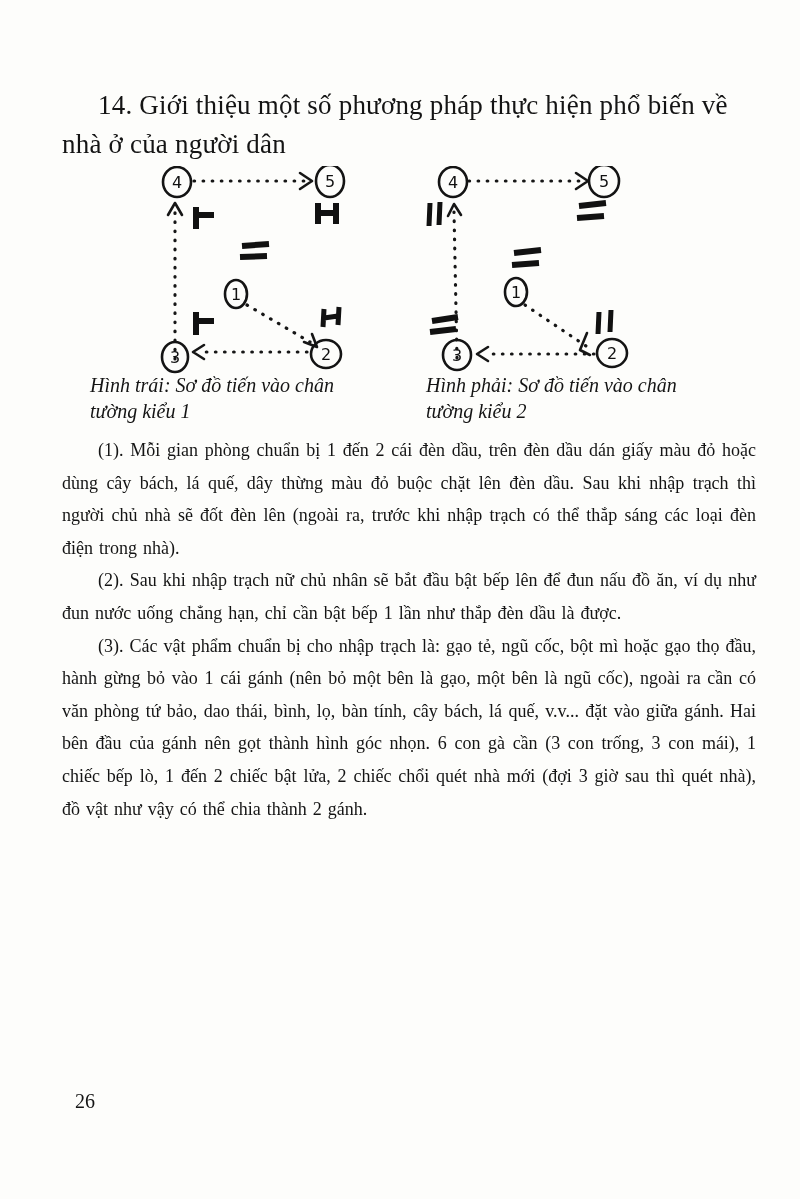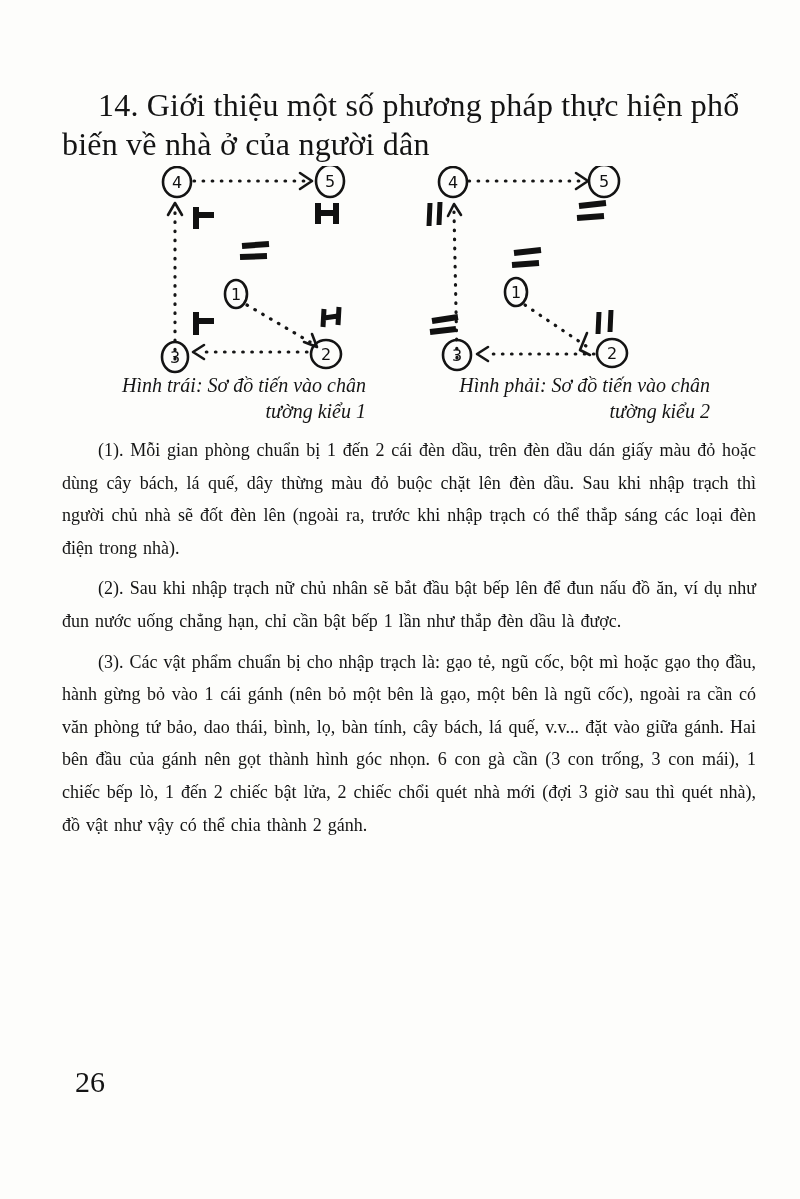--- a/index.html
+++ b/index.html
@@ -7,21 +7,21 @@
     position:relative;
     width:800px;height:1199px;
     background:#fdfdfb;
     font-family:"Liberation Serif", serif;
     color:#141414;
     overflow:hidden;
     box-sizing:border-box;
     padding:86px 44px 0 62px;
   }
   .heading{
-    font-size:32px;
+    font-size:27px;
     line-height:39px;
     font-weight:normal;
     margin:0;
     text-indent:36px;
     text-align:left;
     letter-spacing:0.2px;
   }
   .figures{
     position:relative;
     height:268px;
@@ -29,39 +29,39 @@
   }
   .figures svg{position:absolute;top:0;}
   .svg-left{left:66px;}
   .svg-right{left:356px;}
   .caption{
     position:absolute;
     top:206px;
     font-style:italic;
     font-size:20px;
     line-height:26px;
-    text-align:right;
+    text-align:left;
     margin:0;
   }
   .caption-left{left:28px;width:276px;}
   .caption-right{left:364px;width:284px;}
   .bodytext p{
     font-size:18px;
     line-height:32.6px;
     text-align:justify;
     text-indent:36px;
     margin:0;
     word-spacing:1.5px;
   }
-  .bodytext p + p{margin-top:8px;}
+  .bodytext p + p{}
   .page-number{
     position:absolute;
     left:75px;
-    top:1065px;
-    font-size:30px;
+    top:1090px;
+    font-size:20px;
     text-align:center;
   }
   
   .dot-line{fill:none;stroke:#161616;stroke-width:3.2;stroke-dasharray:0.6 8.5;stroke-linecap:round;}
   .solid{fill:none;stroke:#161616;stroke-width:2.6;stroke-linecap:round;stroke-linejoin:round;}
   .node{fill:none;stroke:#141414;stroke-width:2.6;}
   .mark{fill:none;stroke:#111;stroke-width:6;stroke-linecap:butt;}
   .mark-thin{fill:none;stroke:#111;stroke-width:5;stroke-linecap:butt;}
   .node-label{
     font-family:"DejaVu Sans", sans-serif;

